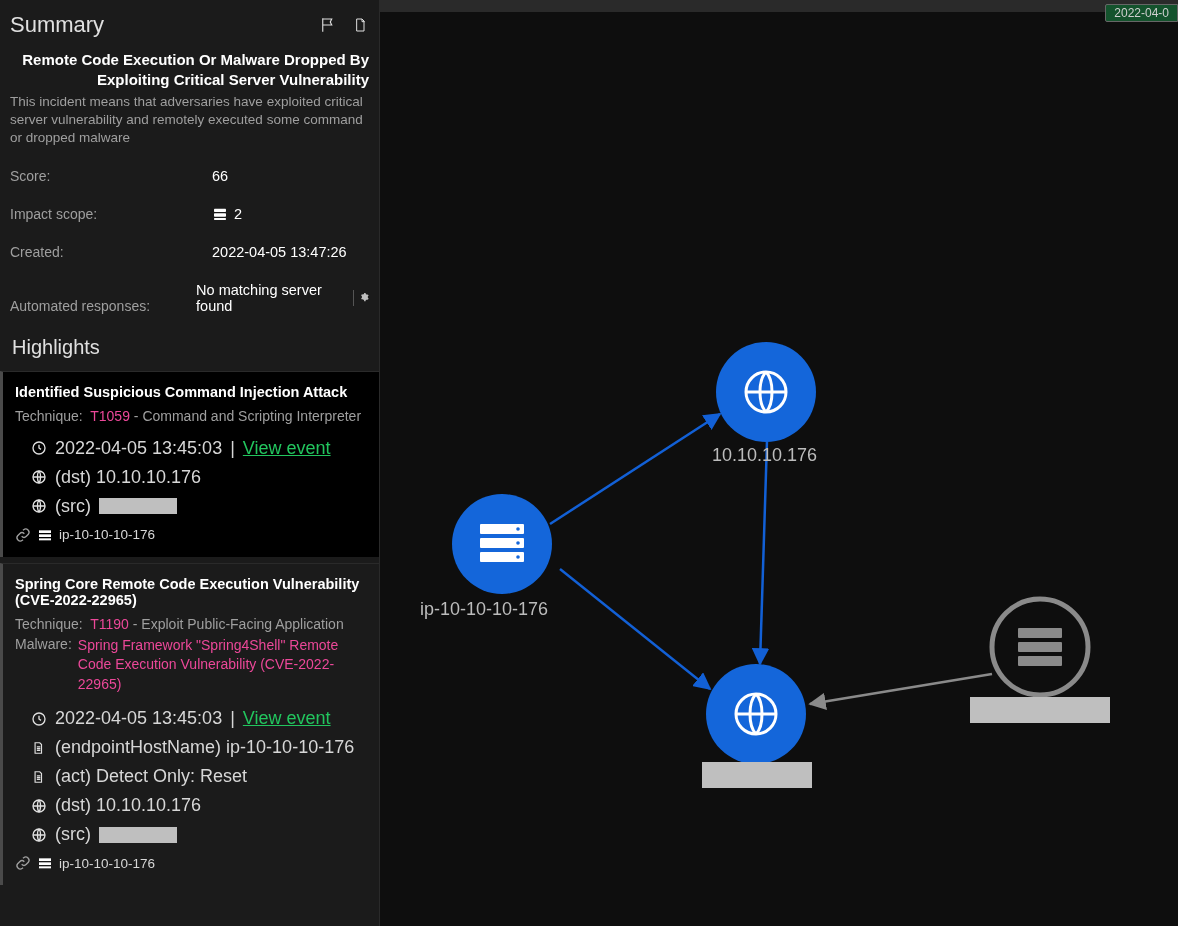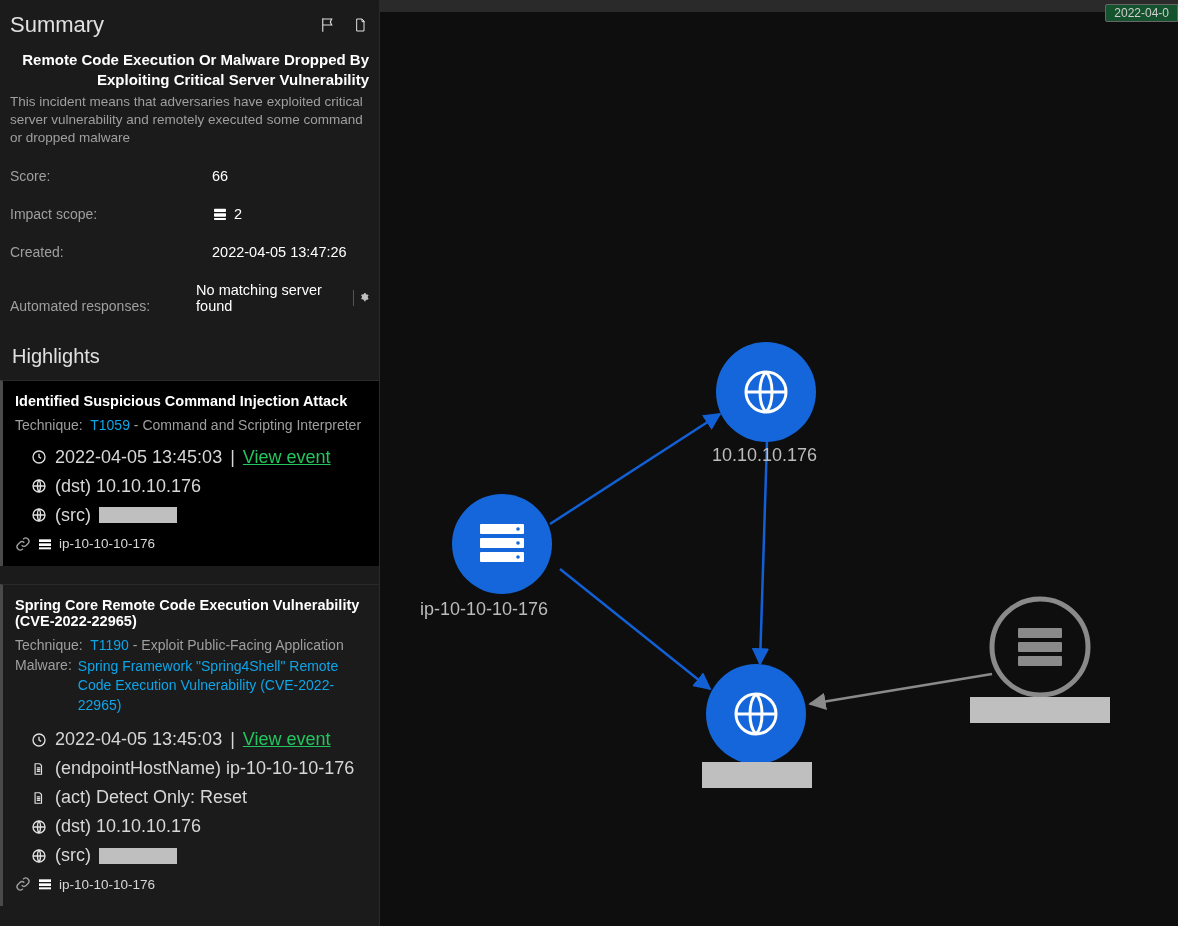--- a/index.html
+++ b/index.html
@@ -68,38 +68,37 @@
     display:flex;
     align-items:center;
     gap:6px;
     margin-left:42px;
   }
   .highlights-head {
     font-size: 20px;
     font-weight: 400;
     color: #e0e0e0;
     padding: 4px 10px 12px 12px;
-    margin-top: 9px;
   }
   .hl-card {
     background: #000000;
     border-top: 1px solid #2a2a2a;
     border-left: 3px solid #4a4a4a;
     padding: 12px 12px 14px 12px;
-    margin-bottom: 18px;
+    margin-bottom: 6px;
   }
   .hl-card.secondary { background:#1b1b1b; }
   .hl-title {
     color: #ffffff;
     font-weight: 700;
     font-size: 14.5px;
     margin-bottom: 8px;
   }
   .hl-meta { color:#9f9f9f; font-size:14px; margin-bottom:4px; }
-  .hl-meta a, .link { color:#0ea5e9; text-decoration:none; }
+  .hl-meta a, .link { color:#ec4899; text-decoration:none; }
   .view-event { color:#22c55e; text-decoration: underline; cursor:pointer; }
   .detail-list { margin-top:10px; }
   .detail-row {
     display:flex;
     align-items:center;
     gap:8px;
     color:#d7d7d7;
     font-size:18px;
     padding:4px 0 4px 16px;
   }

